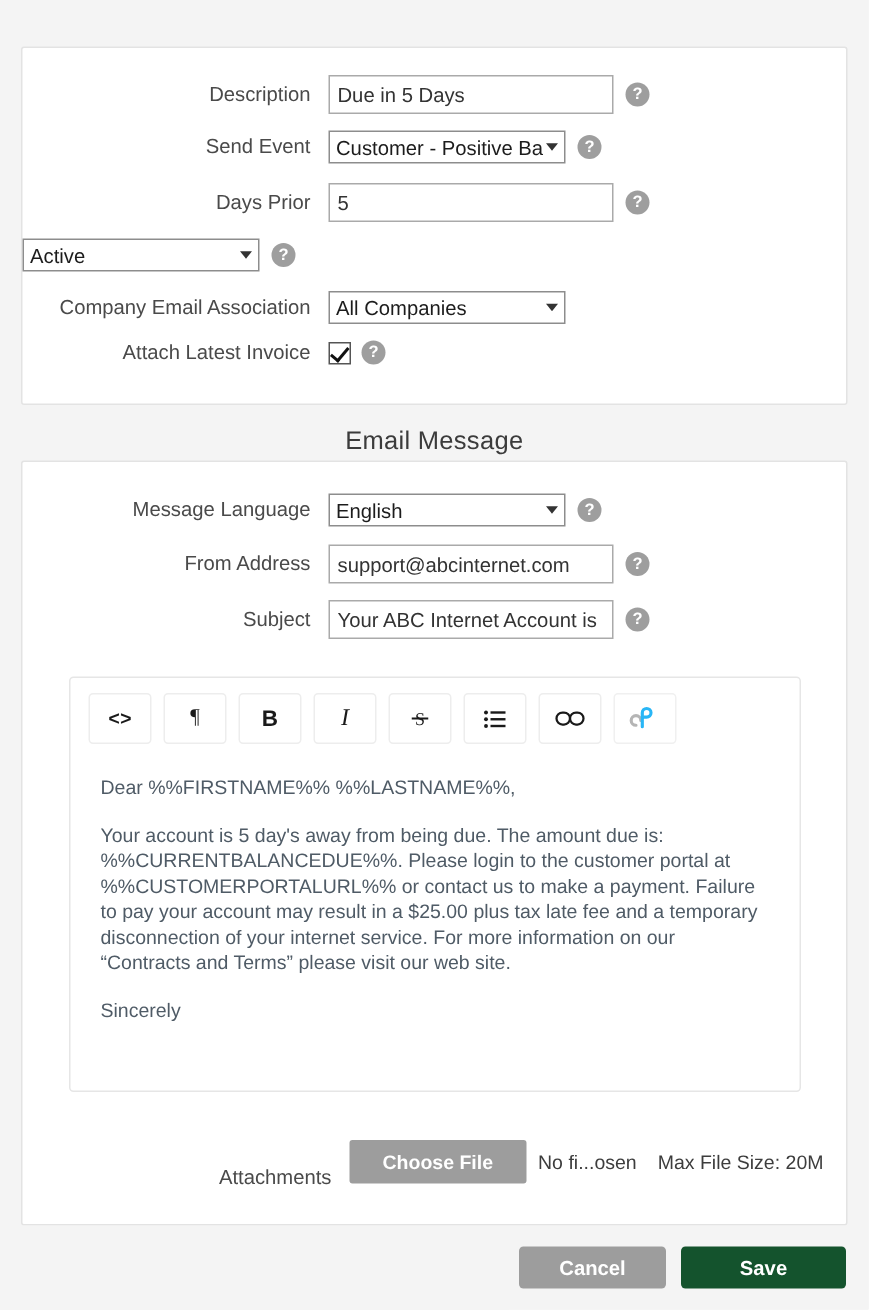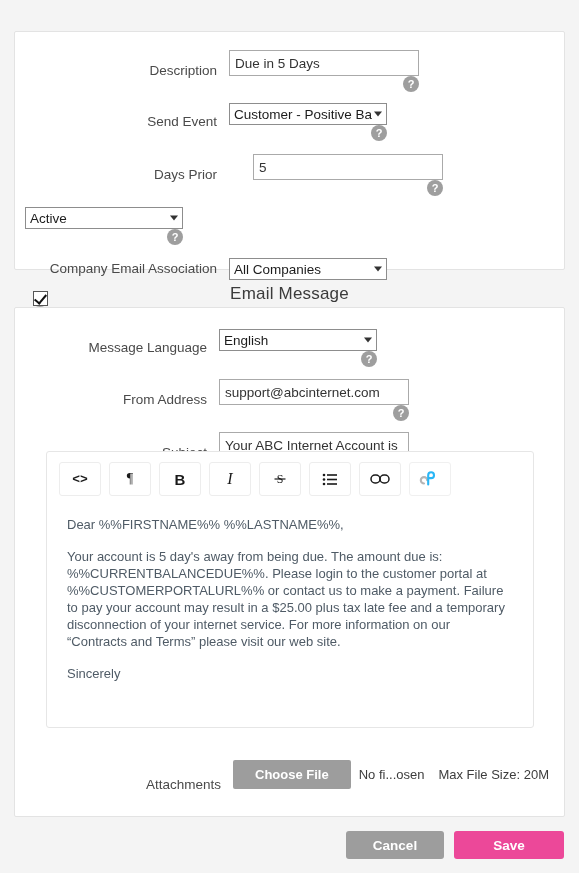--- a/index.html
+++ b/index.html
@@ -40,21 +40,21 @@
     margin-bottom: 10px;
   }
   .flabel {
     width: 204px;
     text-align: right;
     padding-right: 12px;
     font-size: 13.5px;
     color: #4a4a4a;
     line-height: 16px;
   }
-  .fctl { display: flex; align-items: flex-end; flex-direction: column; }
+  .fctl { display: flex; align-items: center; }
 
   input.txt {
     height: 26px;
     border: 1px solid #aaaaaa;
     background: #fff;
     font-size: 13.5px;
     color: #333;
     padding: 0 5px;
     font-family: "Liberation Sans", sans-serif;
     border-radius: 0;
@@ -181,50 +181,50 @@
     border-radius: 3px;
     color: #fff;
     font-size: 13.5px;
     font-weight: bold;
     font-family: "Liberation Sans", sans-serif;
     height: 28px;
     width: 98px;
     margin-left: 10px;
   }
   .btn.cancel { background: #9d9d9d; }
-  .btn.save { background: #ec4899; width: 110px; }
+  .btn.save { background: #14532d; width: 110px; }
 </style>
 </head>
 <body>
 
 <div class="page">
 
 
-  <div class="card" style="position:absolute;left:14px;top:31px;width:551px;height:239px;padding:18px 0 0 10px;">
+  <div class="card" style="position:absolute;left:14px;top:31px;width:551px;height:239px;padding:18px 0 0 0;">
 
     <div class="frow" style="margin-bottom:11px;">
       <div class="flabel">Description</div>
       <div class="fctl">
         <input class="txt" style="width: 190px;" value="Due in 5 Days">
         <div class="help">?</div>
       </div>
     </div>
 
     <div class="frow" style="margin-bottom:13px;">
       <div class="flabel">Send Event</div>
       <div class="fctl">
         <div class="sel" style="width:158px;">
           <span>Customer - Positive Bа</span>
           <span class="caret"></span>
         </div>
         <div class="help">?</div>
       </div>
     </div>
 
-    <div class="frow" style="margin-bottom:11px;gap:24px;">
+    <div class="frow" style="margin-bottom:11px;">
       <div class="flabel">Days Prior</div>
       <div class="fctl">
         <input class="txt" style="width: 190px;" value="5">
         <div class="help">?</div>
       </div>
     </div>
 
     <div class="frow" style="margin-bottom:13px;">
       <div class="fctl">
         <div class="sel" style="width:158px;">
@@ -239,20 +239,21 @@
       <div class="flabel">Company Email Association</div>
       <div class="fctl">
         <div class="sel" style="width:158px;">
           <span>All Companies</span>
           <span class="caret"></span>
         </div>
       </div>
     </div>
 
     <div class="frow" style="margin-bottom:0;">
+      <div class="flabel">Attach Latest Invoice</div>
       <div class="fctl">
         <div class="cbox"></div>
         <div class="help" style="margin-left:7px;">?</div>
       </div>
     </div>
   </div>
 
   <div class="section-title" style="position:absolute;left:0;top:284px;width:579px;">Email Message</div>
 
   <div class="card" style="position:absolute;left:14px;top:307px;width:551px;height:510px;padding:21px 0 0 0;">

